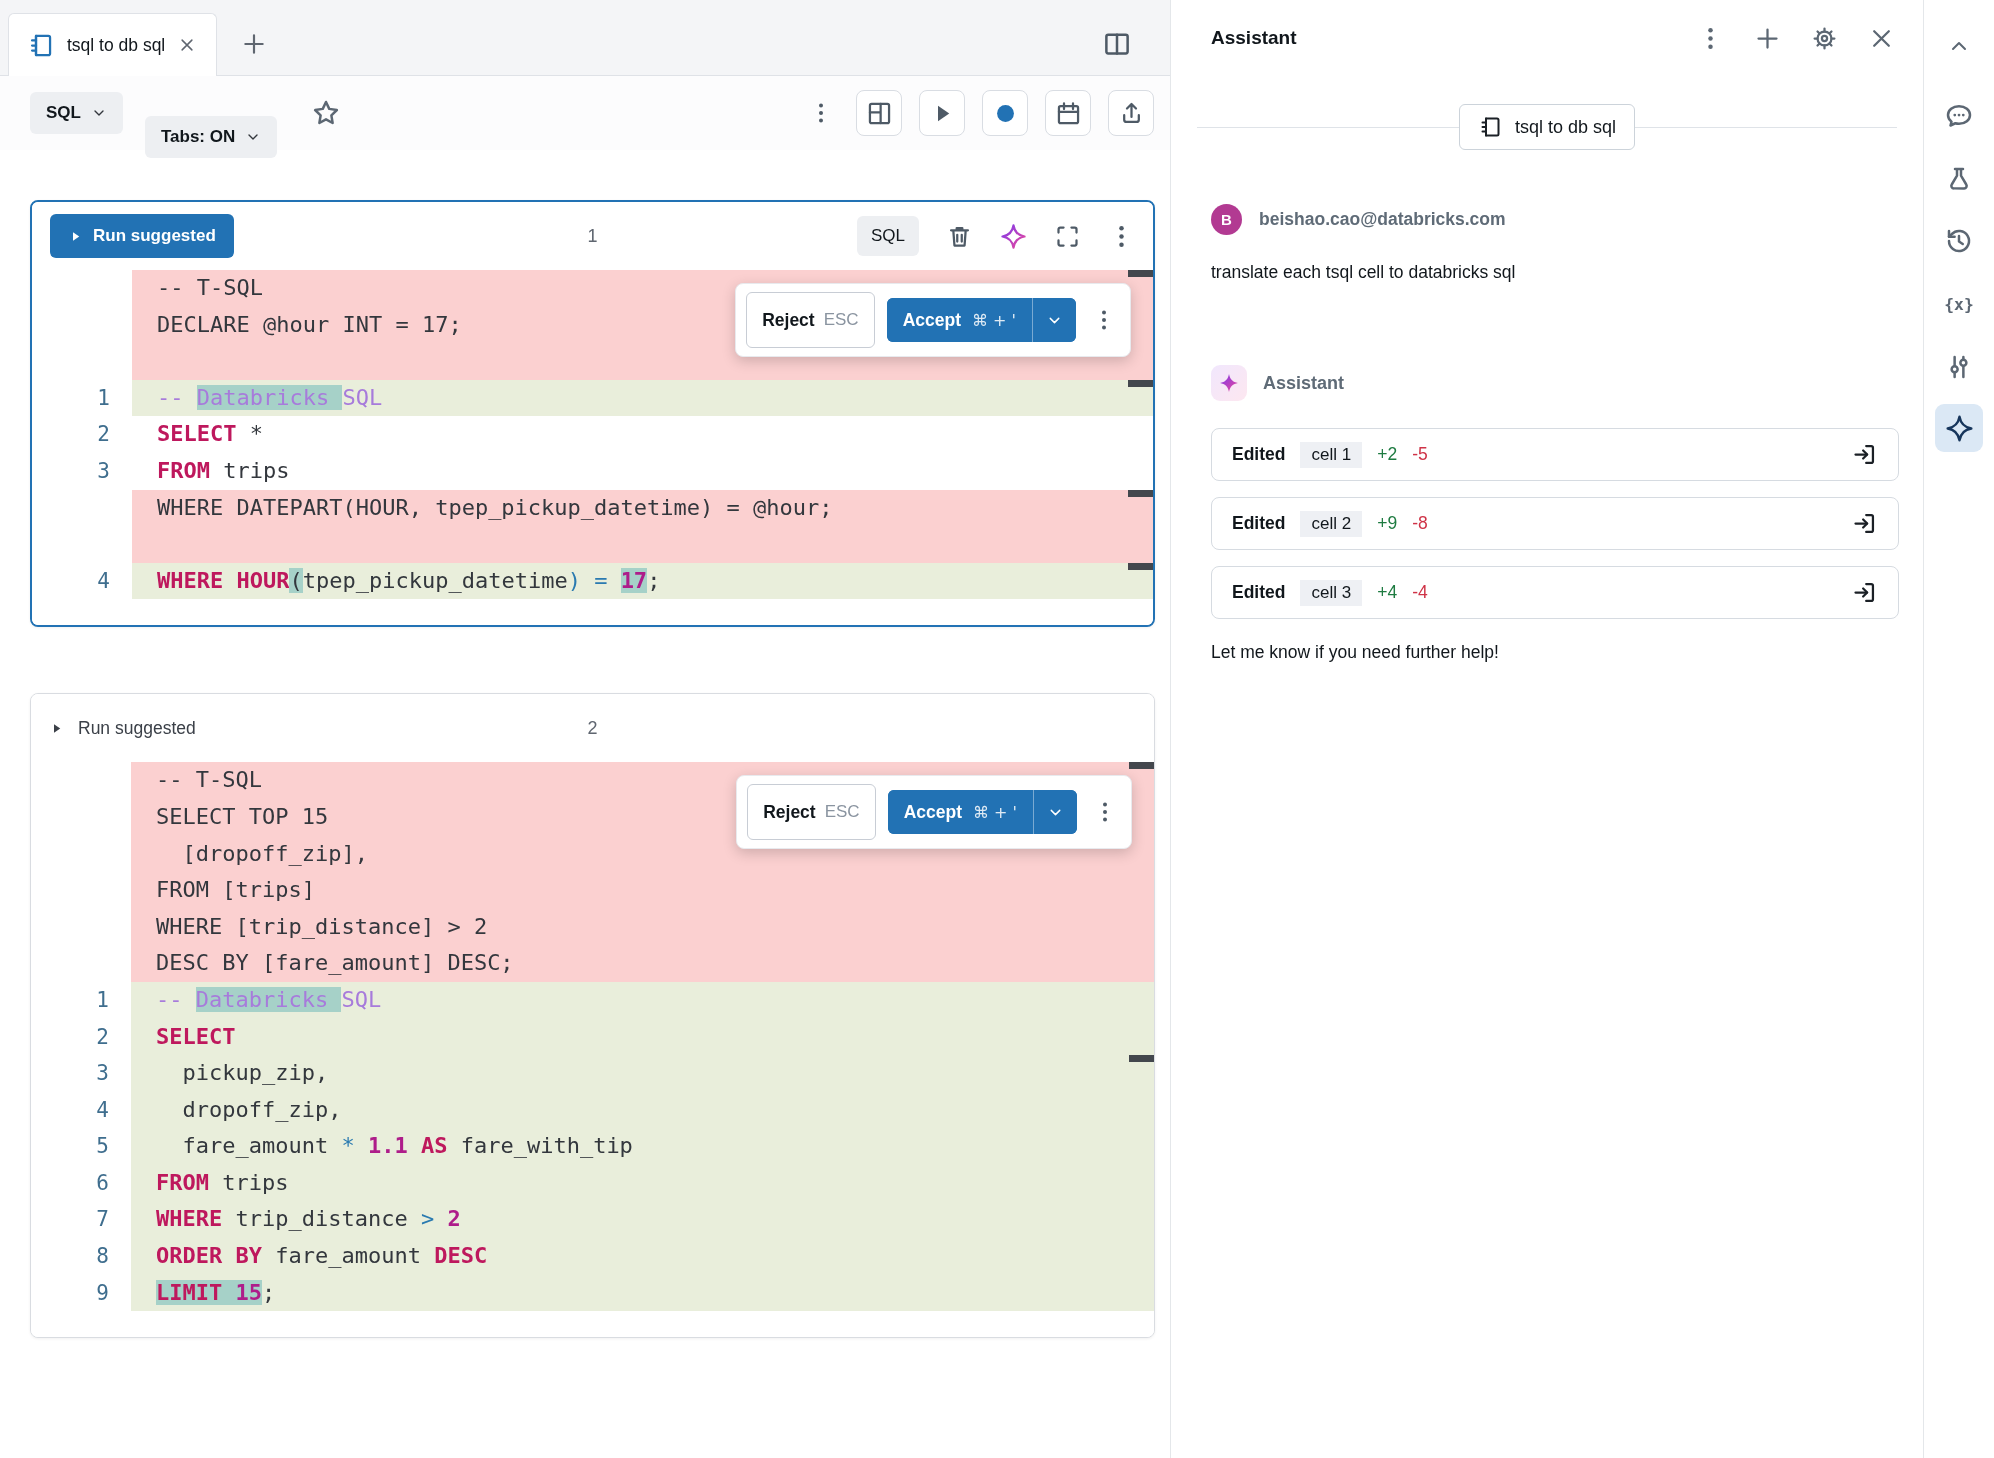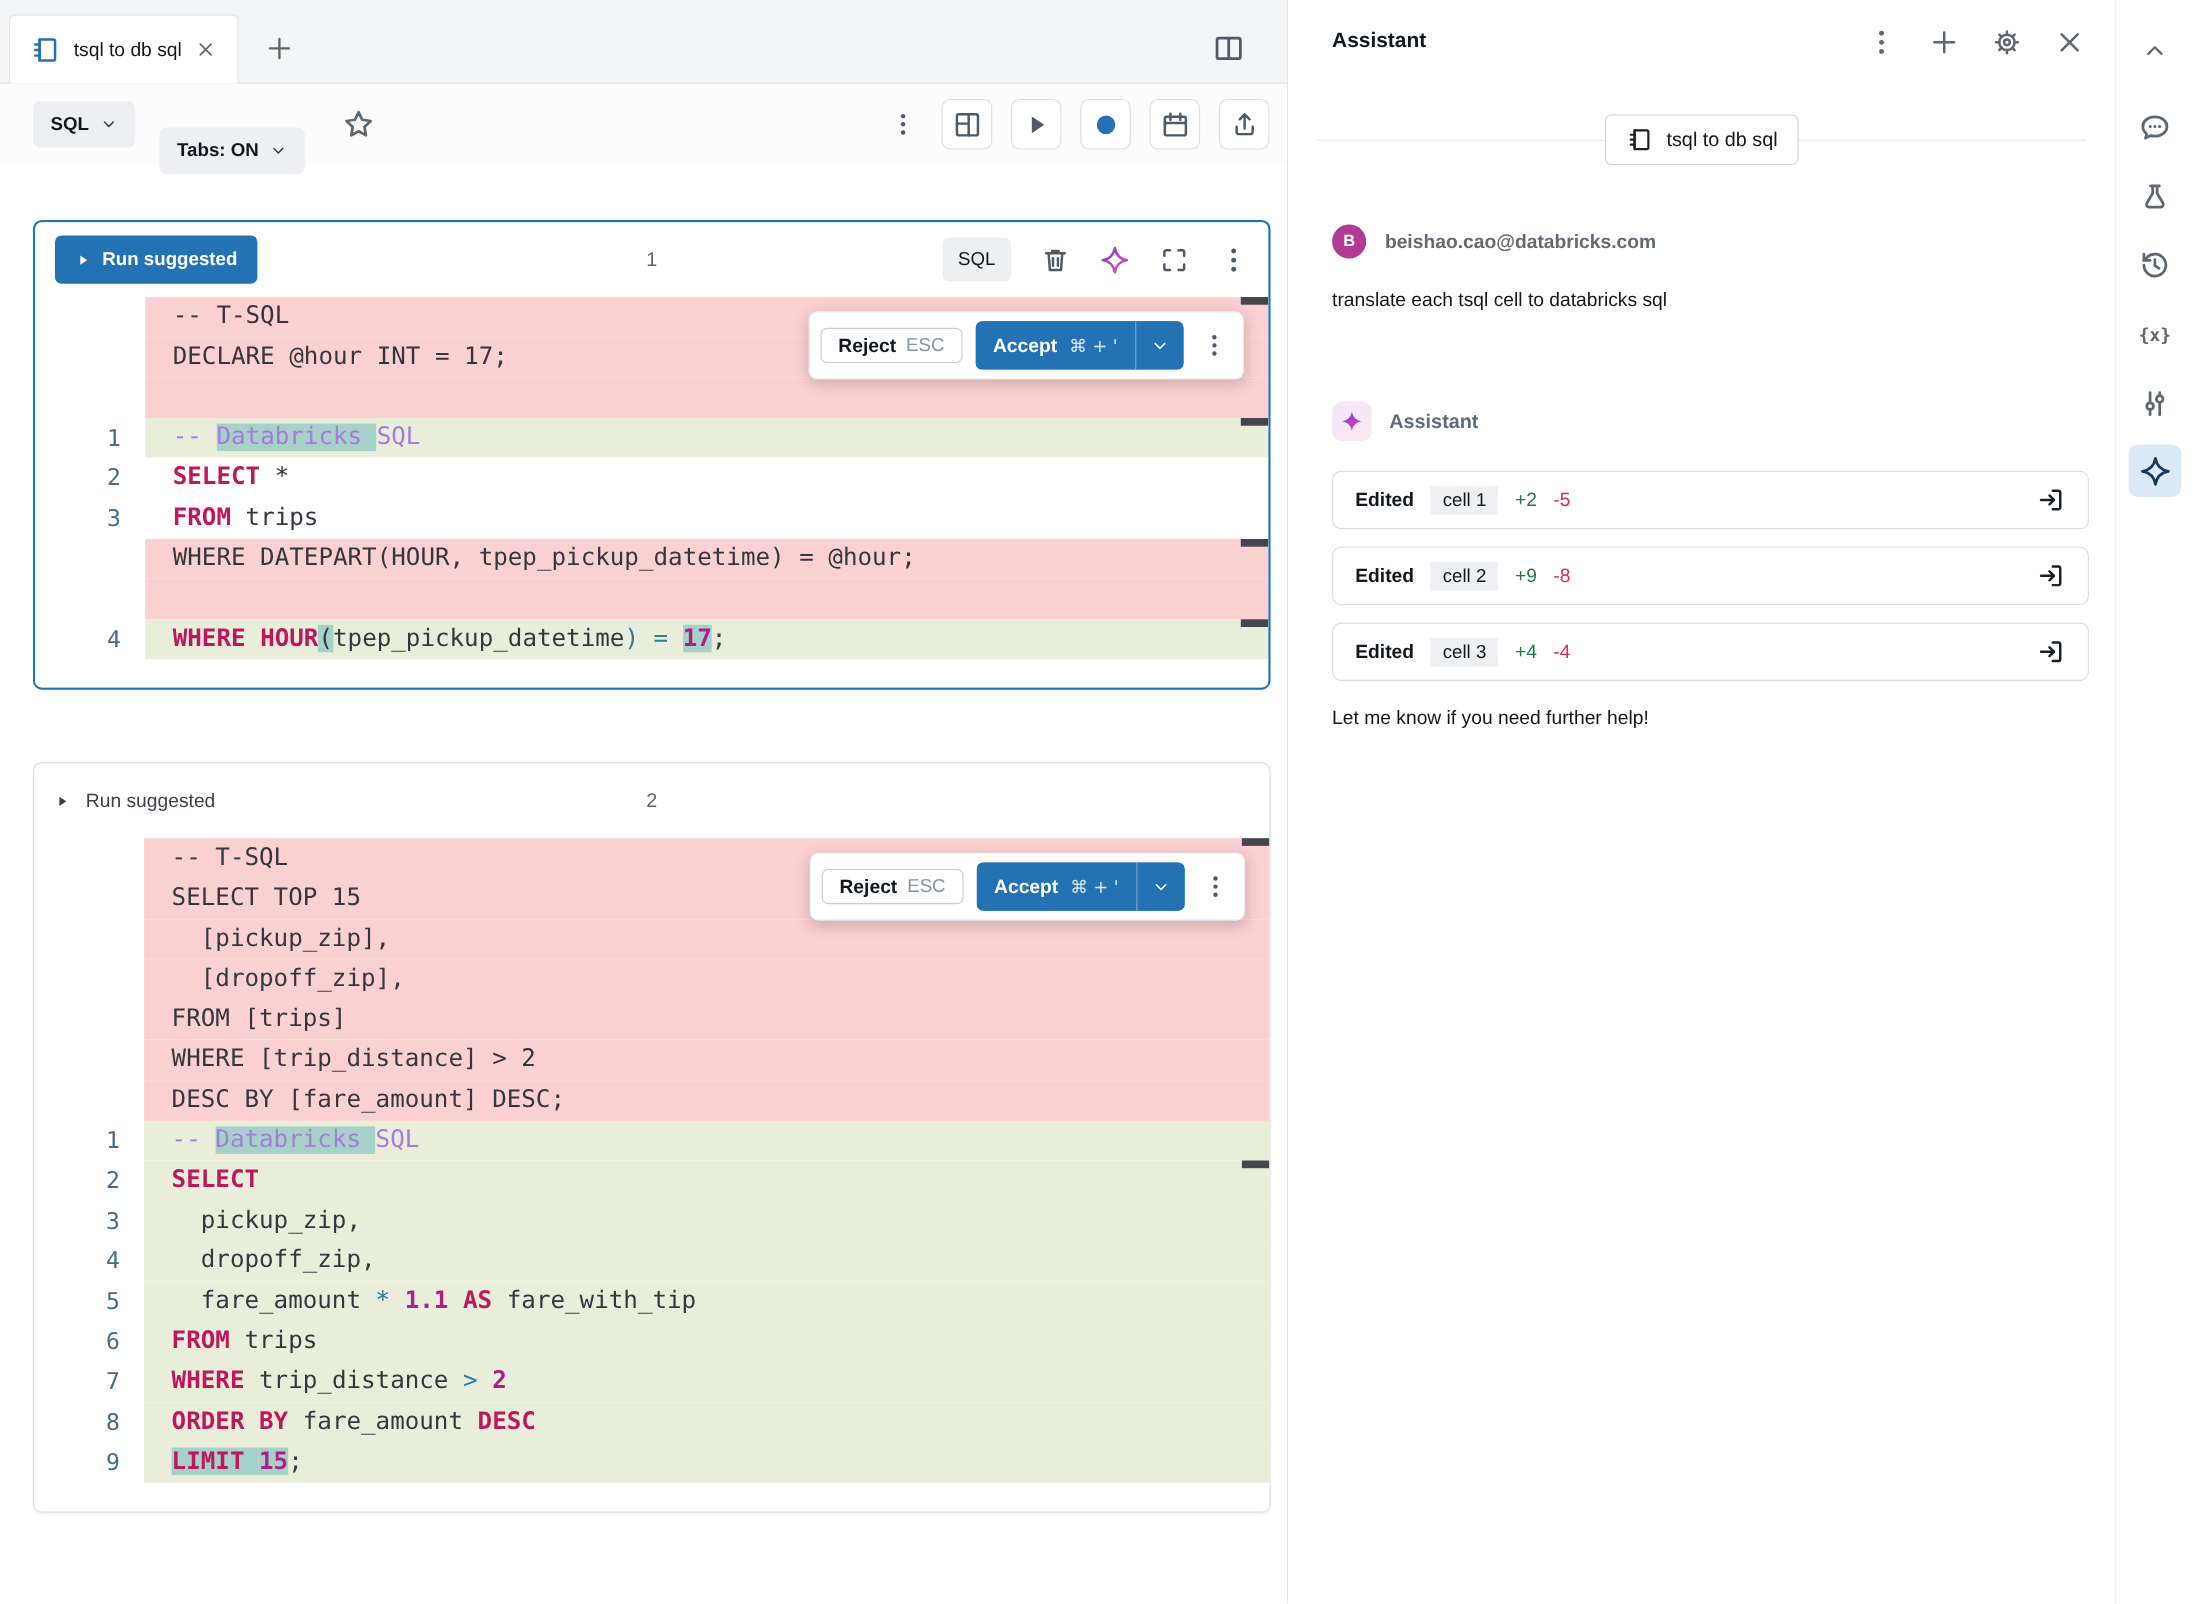--- a/index.html
+++ b/index.html
@@ -67,21 +67,21 @@
   .tk-k { color:#be185d; font-weight:bold; }
   .tk-n { color:#ae1d8a; font-weight:bold; }
   .tk-c { color:#a77bdb; }
   .tk-o { color:#2a7ab0; }
   .hl { background:#a6d1c8; }
   .ruler-mark { position:absolute; right:0; width:25px; height:7px; background:#43474d; z-index:4; }
 
   .float-bar { position:absolute; top:13px; right:22px; background:#fff; border:1px solid #e8eaee;
     border-radius:8px; box-shadow:0 4px 14px rgba(0,0,0,0.18); display:flex; align-items:center;
     gap:12px; padding:8px 10px; z-index:6; font-family:"Liberation Sans", sans-serif; }
-  .btn-reject { height:32px; background:#fff; border:1px solid #c8cdd5; border-radius:6px;
+  .btn-reject { height:56px; background:#fff; border:1px solid #c8cdd5; border-radius:6px;
     display:flex; align-items:center; padding:0 15px; gap:9px; font-family:"Liberation Sans", sans-serif; }
   .rj { font-size:17.5px; font-weight:600; color:#11171c; }
   .rj-kbd { font-size:17px; color:#8a94a0; }
   .accept-group { display:flex; height:44px; border-radius:6px; overflow:hidden; background:#2272b4; }
   .btn-accept { border:none; background:#2272b4; color:#fff; display:flex; align-items:center;
     gap:11px; padding:0 16px; font-family:"Liberation Sans", sans-serif; }
   .ac { font-size:17.5px; font-weight:600; color:#fff; }
   .ac-kbd { font-size:16px; color:rgba(255,255,255,0.85); font-family:"DejaVu Sans", "Liberation Sans", sans-serif; }
   .btn-accept-dd { border:none; background:#2272b4; border-left:1px solid rgba(255,255,255,0.4);
     width:44px; display:flex; align-items:center; justify-content:center; color:#fff; }
@@ -362,24 +362,20 @@
          <span class="cell-num">2</span>
        </div>
     <div class="code">
           <div class="crow">
       <span class="ln"></span>
       <span class="cc removed"><span class="tk-p">-- T-SQL</span></span>
           </div>
           <div class="crow">
       <span class="ln"></span>
       <span class="cc removed"><span class="tk-p">SELECT TOP 15</span></span>
-          </div>
-          <div class="crow">
-      <span class="ln"></span>
-      <span class="cc removed"><span class="tk-p">  [pickup_zip],</span></span>
           </div>
           <div class="crow">
       <span class="ln"></span>
       <span class="cc removed"><span class="tk-p">  [dropoff_zip],</span></span>
           </div>
           <div class="crow">
       <span class="ln"></span>
       <span class="cc removed"><span class="tk-p">FROM [trips]</span></span>
           </div>
           <div class="crow">

